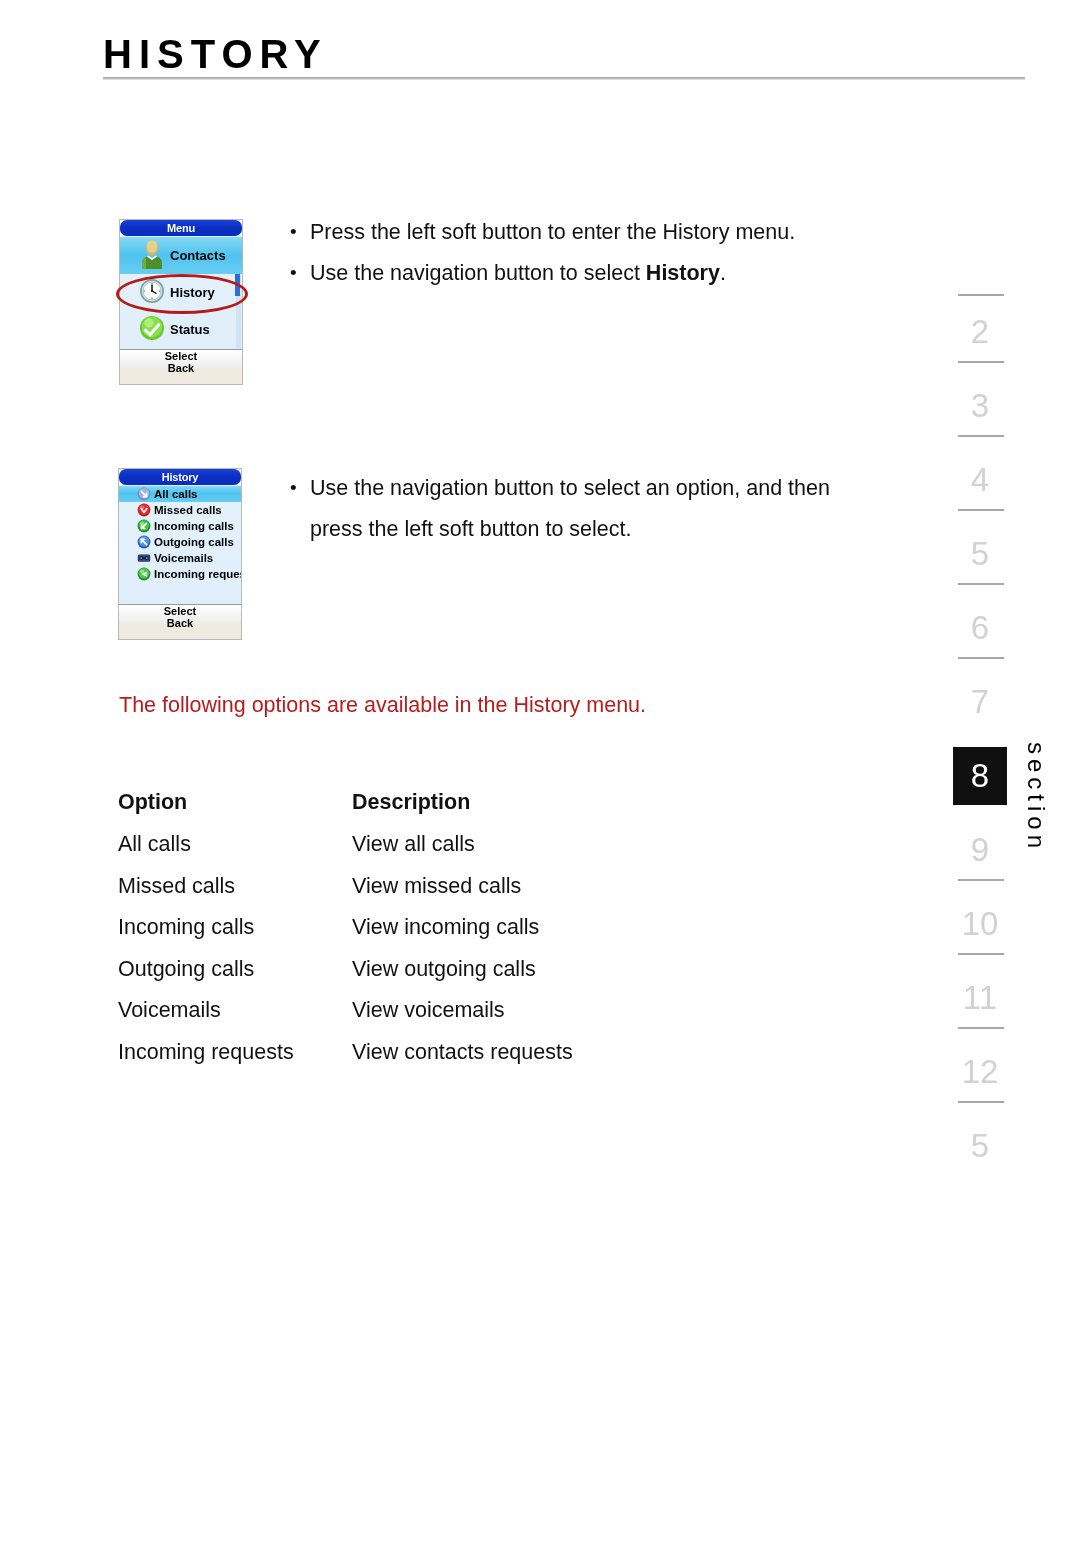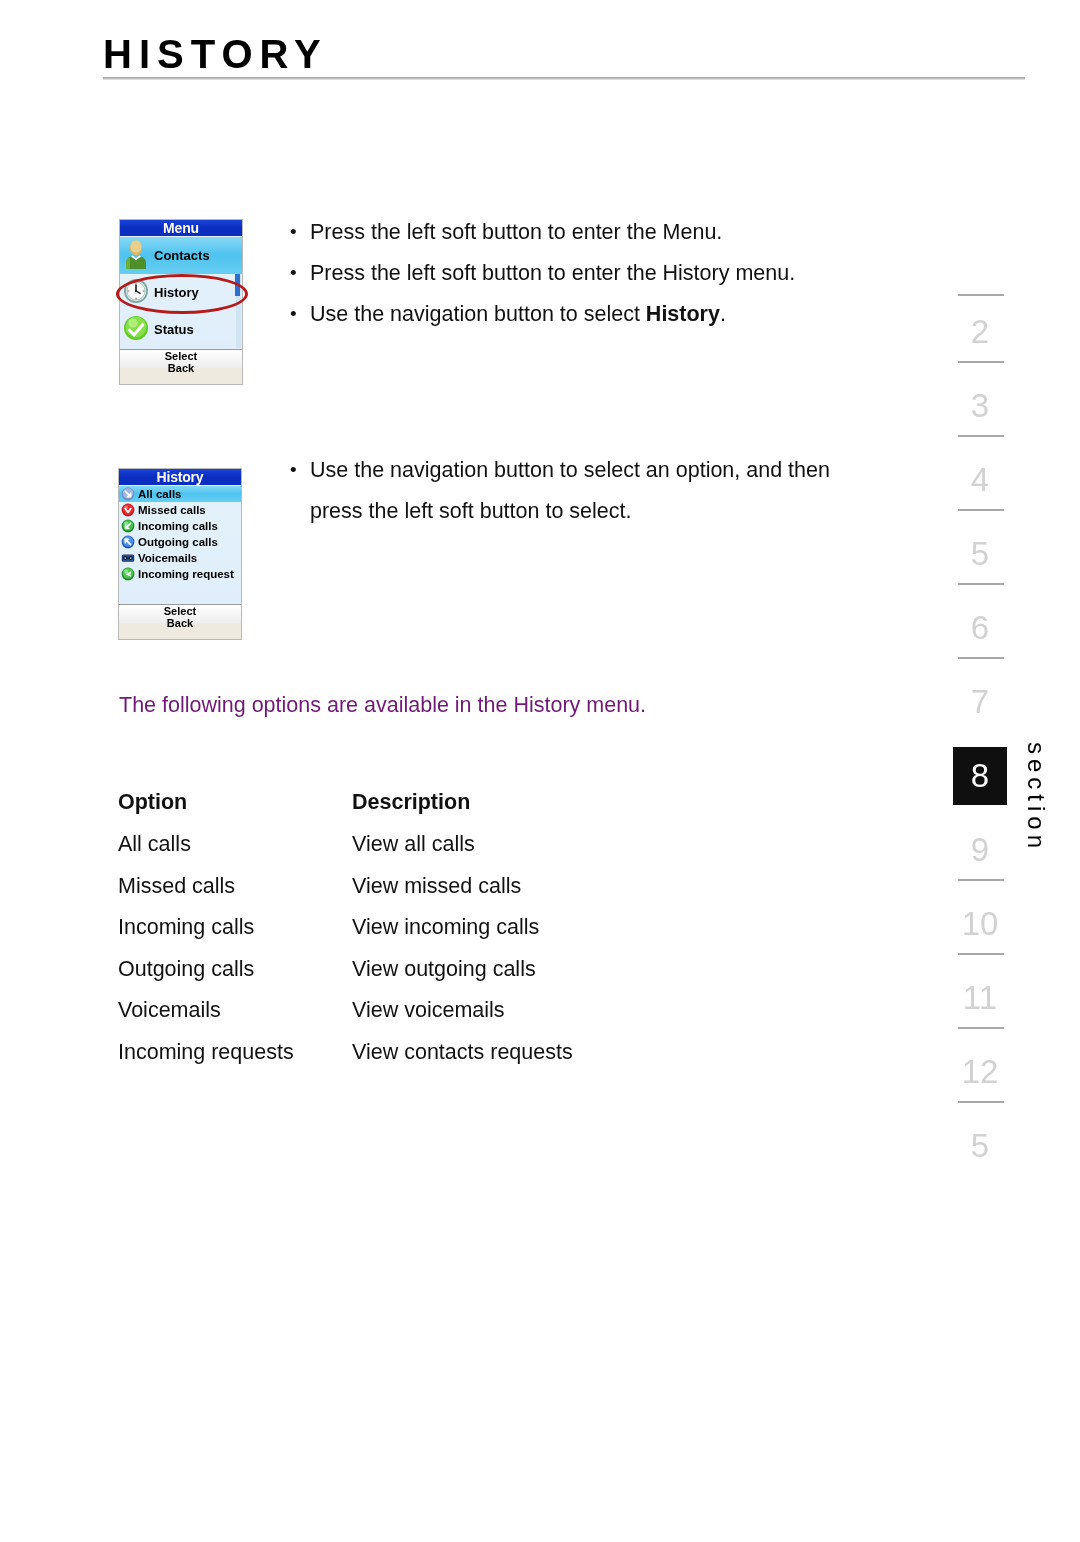--- a/index.html
+++ b/index.html
@@ -47,26 +47,27 @@
     position: absolute;
     width: 124px;
     background: #ffffff;
     border: 1px solid #b9b9b9;
     box-sizing: border-box;
     font-family: "Liberation Sans", sans-serif;
   }
   .phone-titlebar {
     background: linear-gradient(to bottom, #1a43d8 0%, #0a2ec0 50%, #0a2ec0 100%);
     color: #ffffff;
-    font-size: 14px;
+    font-size: 11px;
     font-weight: bold;
     text-align: center;
     height: 16px;
     line-height: 16px;
     letter-spacing: -0.2px;
+    border-radius: 7px;
   }
   .phone-body {
     position: relative;
     background: linear-gradient(to bottom, #e4f2fb 0%, #dfeefa 100%);
     padding: 1px 0 1px 0;
   }
   .phone-scrollbar {
     position: absolute;
     right: 1px;
     top: 1px;
@@ -76,21 +77,21 @@
   }
   .phone-scrollthumb {
     position: absolute;
     right: 1px;
     width: 5px;
     background: #2f6fd0;
   }
   .phone-row {
     display: flex;
     align-items: center;
-    padding-left: 2px;
+    padding-left: 18px;
     position: relative;
   }
   .phone-row.selected {
     background: linear-gradient(to bottom, #86d9f5 0%, #4fc3ef 48%, #67cdf2 100%);
   }
   .phone-row .ico {
     flex: 0 0 auto;
     position: relative;
   }
   .phone-row .lbl {
@@ -162,29 +163,29 @@
     margin-bottom: 0;
   }
   .bullet-list .bl::before {
     content: "\2022";
     position: absolute;
     left: 2px;
     top: -1px;
     font-size: 19px;
   }
   #bullets-1 { left: 288px; top: 212px; width: 580px; }
-  #bullets-2 { left: 288px; top: 450px; width: 580px; }
+  #bullets-2 { left: 288px; top: 468px; width: 580px; }
 
   #intro-paragraph {
     position: absolute;
     left: 119px;
     top: 690px;
     font-size: 21.5px;
     line-height: 30px;
-    color: #701a75;
+    color: #b91c1c;
   }
 
   
   #options-table {
     position: absolute;
     left: 118px;
     top: 780px;
     width: 620px;
     border-collapse: collapse;
   }
@@ -408,21 +409,20 @@
   </div>
 
   <div class="phone-softkeys">
     <span>Select</span>
     <span>Back</span>
   </div>
   <div class="phone-footer"></div>
 </div>
 
 <div class="bullet-list" id="bullets-1">
-  <div class="bl">Press the left soft button to enter the Menu.</div>
   <div class="bl">Press the left soft button to enter the History menu.</div>
   <div class="bl"><span>Use the navigation button to select </span><b>History</b><span>.</span></div>
 </div>
 
 <div class="bullet-list" id="bullets-2">
   <div class="bl">Use the navigation button to select an option, and then press the left soft button to select.</div>
 </div>
 
 <div id="intro-paragraph">The following options are available in the History menu.</div>
 

